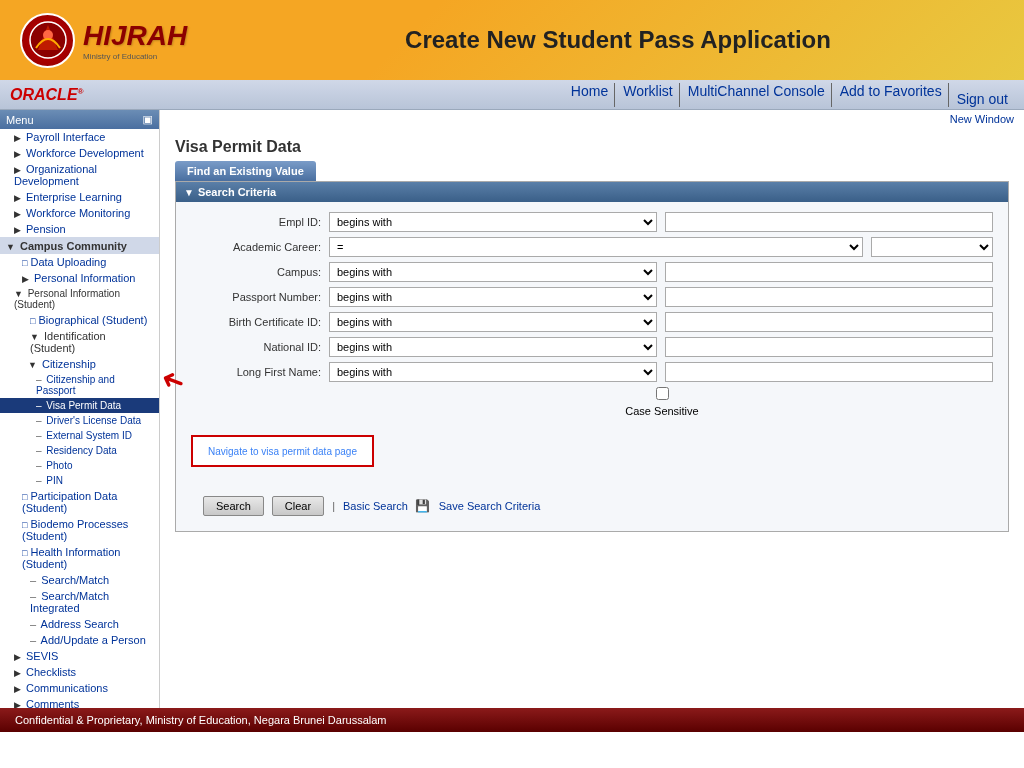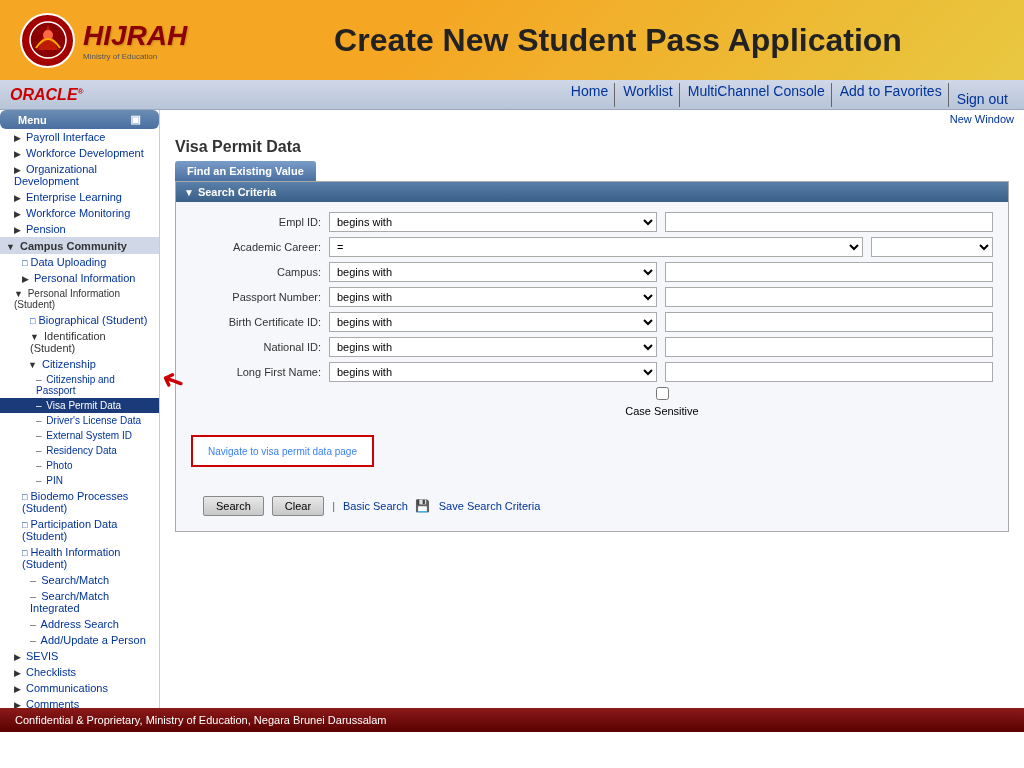--- a/index.html
+++ b/index.html
@@ -41,21 +41,21 @@
     }
     #logo-subtitle {
       font-size: 8px;
       color: #555;
     }
     #page-title-banner {
       position: absolute;
       right: 20px;
       left: 232px;
       text-align: center;
-      font-size: 32px;
+      font-size: 24px;
       font-weight: bold;
       color: #222;
     }
 
     
     #oracle-bar {
       background: linear-gradient(180deg, #d0d8e8 0%, #b8c4d8 100%);
       height: 30px;
       display: flex;
       align-items: center;
@@ -93,26 +93,25 @@
     #sidebar {
       width: 160px;
       background: #fff;
       border-right: 1px solid #ccc;
       overflow-y: auto;
       font-size: 11px;
     }
     #menu-header {
       background: linear-gradient(180deg, #6b8db5 0%, #4a6fa0 100%);
       color: white;
-      padding: 3px 18px;
-      font-weight: bold;
+      padding: 3px 6px;
+      font-weight: normal;
       display: flex;
       justify-content: space-between;
       align-items: center;
-      border-radius: 6px;
     }
     .menu-item {
       padding: 2px 6px;
       color: #003399;
       cursor: pointer;
     }
     .menu-item.section-header {
       color: #333;
       font-weight: bold;
       padding-top: 3px;
@@ -327,22 +326,22 @@
     <div class="menu-item indent3"><span style="font-size:9px;">□</span> Biographical (Student)</div>
     <div class="menu-item indent3" style="color:#333;"><span class="tree-arrow">▼</span> Identification (Student)</div>
     <div class="menu-item indent3" style="padding-left:28px;"><span class="tree-arrow">▼</span> Citizenship</div>
     <div class="menu-item indent4" style="padding-left:36px; font-size:10px;"><span class="dash-prefix">–</span> Citizenship and Passport</div>
     <div class="menu-item highlighted indent4" style="padding-left:36px; font-size:10px;"><span class="dash-prefix" style="color:white;">–</span> Visa Permit Data</div>
     <div class="menu-item indent4" style="padding-left:36px; font-size:10px;"><span class="dash-prefix">–</span> Driver's License Data</div>
     <div class="menu-item indent4" style="padding-left:36px; font-size:10px;"><span class="dash-prefix">–</span> External System ID</div>
     <div class="menu-item indent4" style="padding-left:36px; font-size:10px;"><span class="dash-prefix">–</span> Residency Data</div>
     <div class="menu-item indent4" style="padding-left:36px; font-size:10px;"><span class="dash-prefix">–</span> Photo</div>
     <div class="menu-item indent4" style="padding-left:36px; font-size:10px;"><span class="dash-prefix">–</span> PIN</div>
+    <div class="menu-item indent2"><span style="font-size:9px;">□</span> Participation Data (Student)</div>
     <div class="menu-item indent2"><span style="font-size:9px;">□</span> Biodemo Processes (Student)</div>
-    <div class="menu-item indent2"><span style="font-size:9px;">□</span> Participation Data (Student)</div>
     <div class="menu-item indent2"><span style="font-size:9px;">□</span> Health Information (Student)</div>
     <div class="menu-item indent3"><span class="dash-prefix">–</span> Search/Match</div>
     <div class="menu-item indent3"><span class="dash-prefix">–</span> Search/Match Integrated</div>
     <div class="menu-item indent3"><span class="dash-prefix">–</span> Address Search</div>
     <div class="menu-item indent3"><span class="dash-prefix">–</span> Add/Update a Person</div>
     <div class="menu-item indent1"><span class="tree-arrow">▶</span> SEVIS</div>
     <div class="menu-item indent1"><span class="tree-arrow">▶</span> Checklists</div>
     <div class="menu-item indent1"><span class="tree-arrow">▶</span> Communications</div>
     <div class="menu-item indent1"><span class="tree-arrow">▶</span> Comments</div>
 

